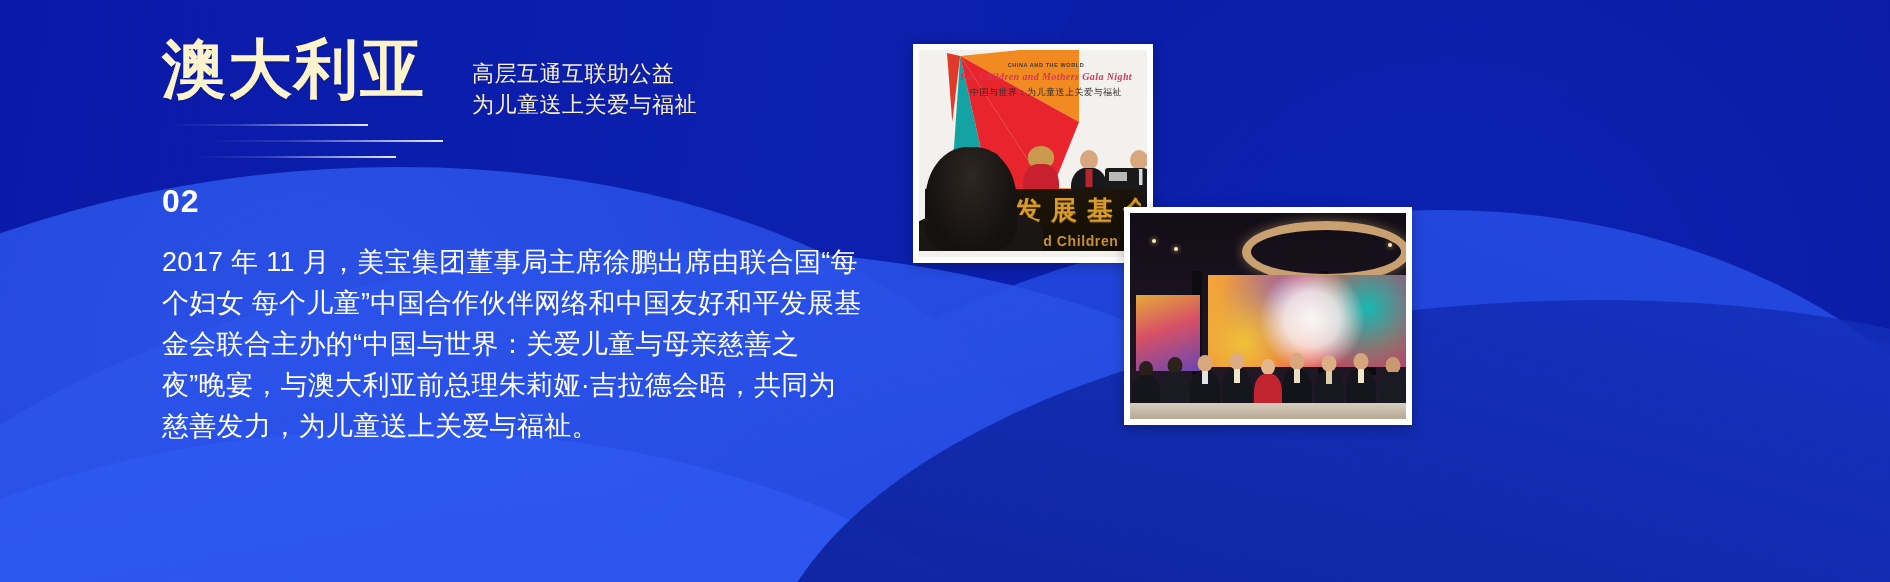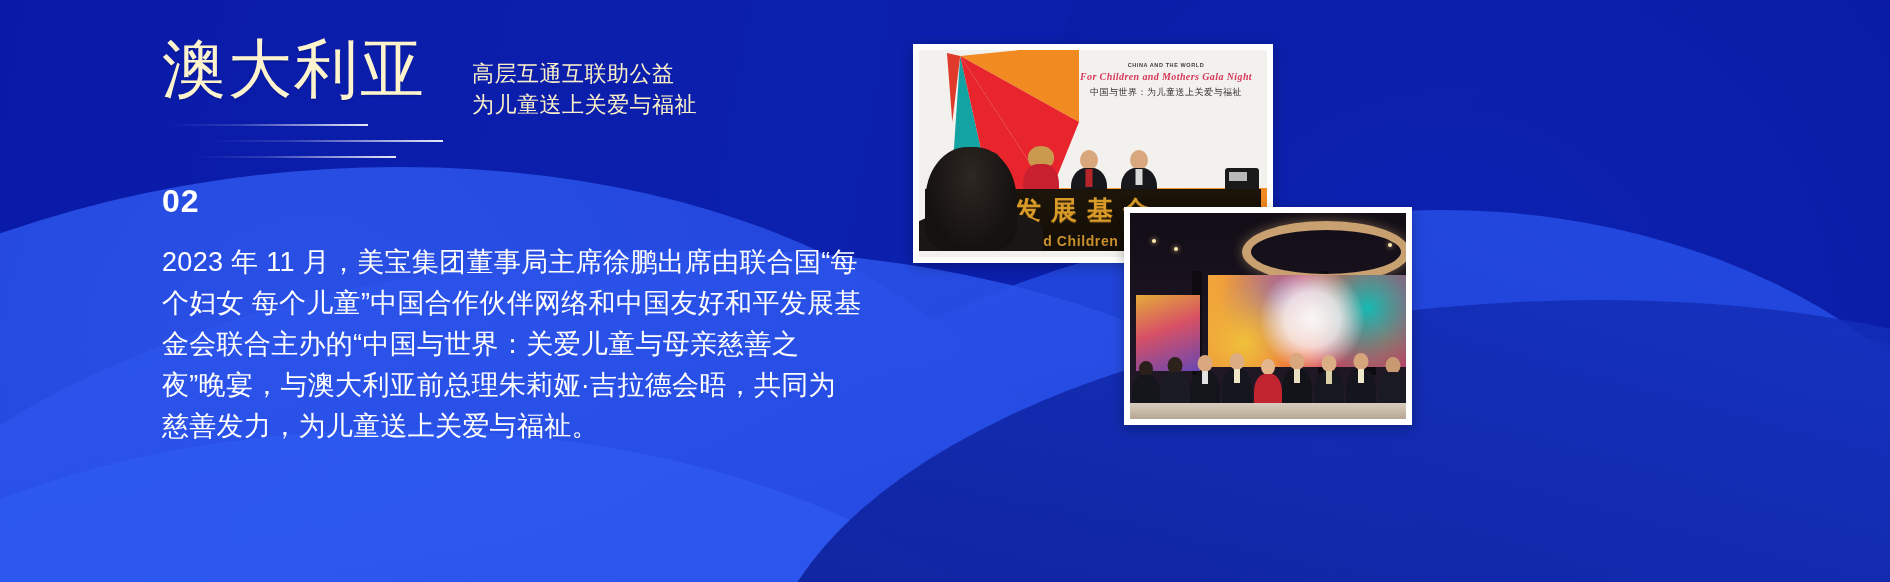--- a/index.html
+++ b/index.html
@@ -96,21 +96,21 @@
     position: absolute;
     left: 0; top: 0;
     width: 920px;
     height: 582px;
   }
   .title {
     position: absolute;
     left: 162px;
     top: 37px;
     font-size: 64px;
-    font-weight: 400;
+    font-weight: 700;
     letter-spacing: 2px;
     color: #fdf3cd;
     line-height: 1;
     text-shadow: 0 2px 0 rgba(0,0,0,.10);
   }
   .subtitle {
     position: absolute;
     left: 472px;
     top: 58px;
     font-size: 22px;
@@ -163,21 +163,21 @@
     box-shadow: 0 3px 12px rgba(0,0,0,.28);
     overflow: hidden;
   }
   .photo-inner {
     position: absolute;
     inset: 6px;
     overflow: hidden;
   }
 
   
-  .photo-1 { left: 913px; top: 44px; width: 360px; height: 219px; }
+  .photo-1 { left: 913px; top: 44px; width: 240px; height: 219px; }
   .p1-bg {
     position: absolute; inset: 0;
     background: #f3f1ee;
   }
   .p1-fan {
     position: absolute;
     left: 28px; top: -6px;
     width: 132px; height: 150px;
   }
   .p1-fan i {
@@ -322,21 +322,21 @@
 为儿童送上关爱与福祉</div>
 
     <div class="deco-lines">
       <div class="deco-line dl1"></div>
       <div class="deco-line dl2"></div>
       <div class="deco-line dl3"></div>
     </div>
 
     <div class="section-num">02</div>
 
-    <div class="body-text">2023 年 11 月，美宝集团董事局主席徐鹏出席由联合国“每个妇女 每个儿童”中国合作伙伴网络和中国友好和平发展基金会联合主办的“中国与世界：关爱儿童与母亲慈善之夜”晚宴，与澳大利亚前总理朱莉娅·吉拉德会晤，共同为慈善发力，为儿童送上关爱与福祉。</div>
+    <div class="body-text">2017 年 11 月，美宝集团董事局主席徐鹏出席由联合国“每个妇女 每个儿童”中国合作伙伴网络和中国友好和平发展基金会联合主办的“中国与世界：关爱儿童与母亲慈善之夜”晚宴，与澳大利亚前总理朱莉娅·吉拉德会晤，共同为慈善发力，为儿童送上关爱与福祉。</div>
   </div>
 
   <div class="photo photo-1">
     <div class="photo-inner">
       <div class="p1-bg"></div>
 
       <div class="p1-fan">
         <i class="p1-f1"></i>
           <i class="p1-f2"></i>
           <i class="p1-f3"></i>

